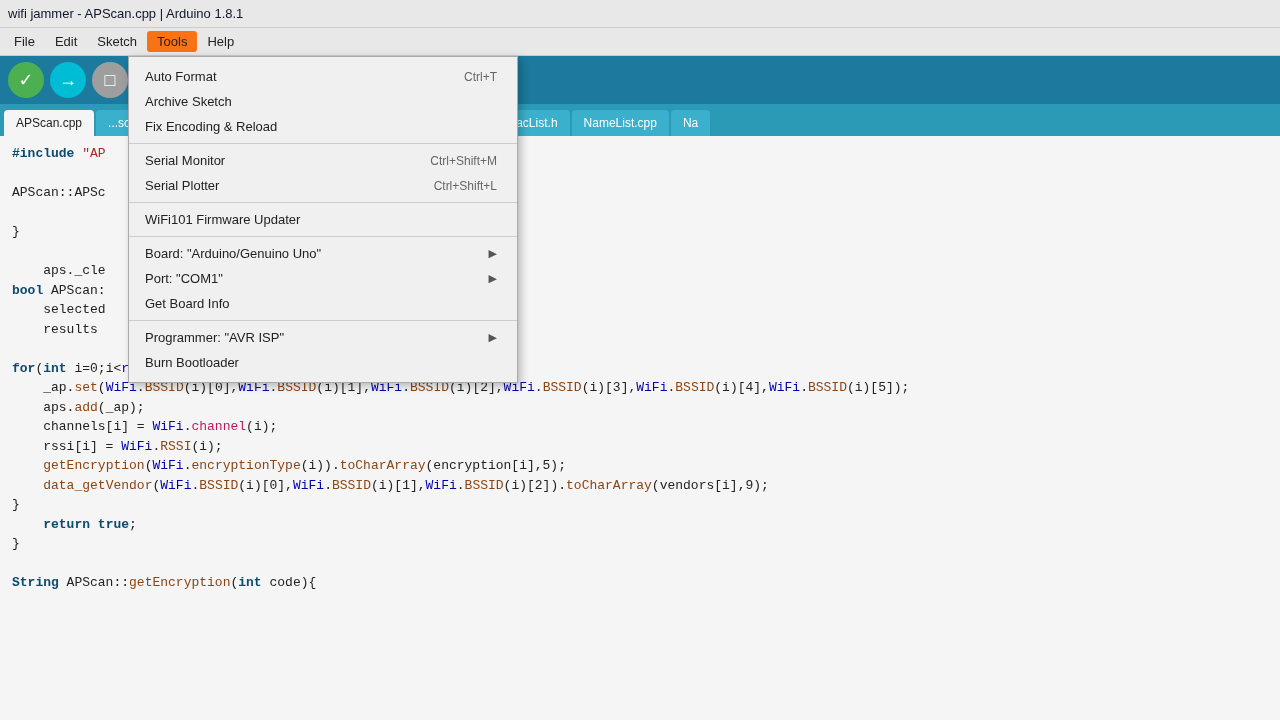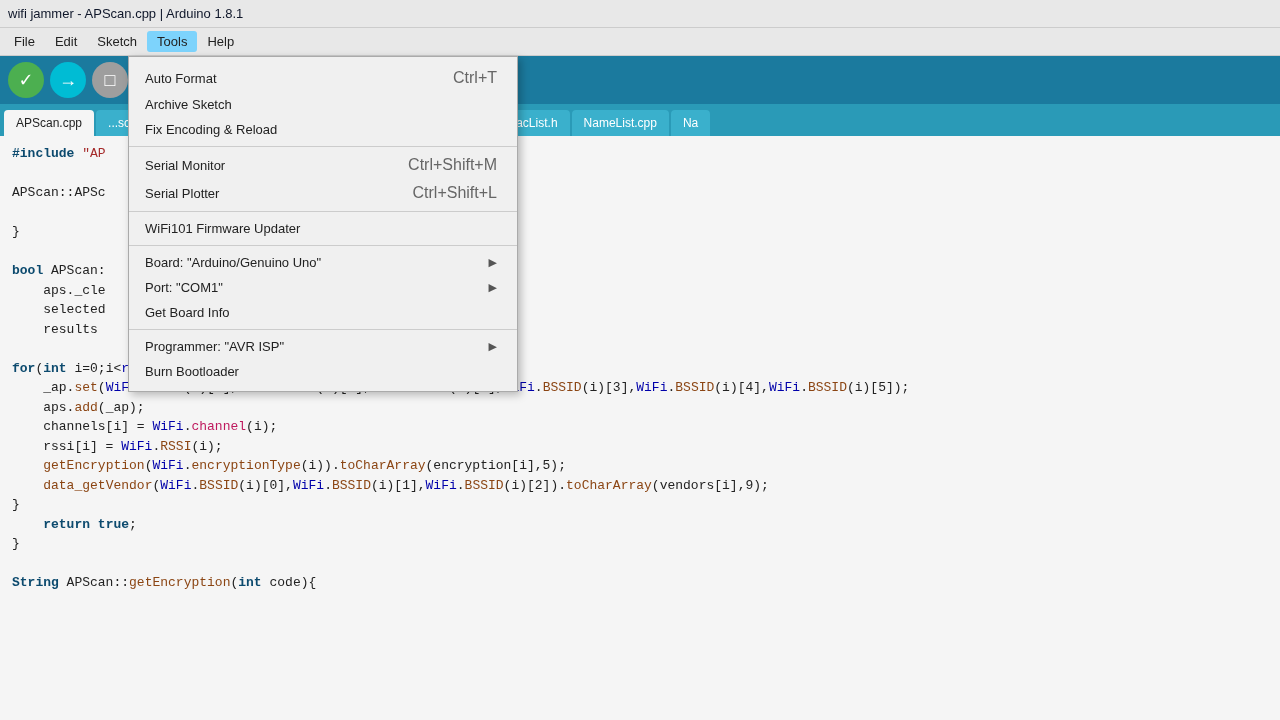--- a/index.html
+++ b/index.html
@@ -35,21 +35,21 @@
       border-bottom: 1px solid #ccc;
     }
     .menu-item {
       padding: 3px 10px;
       cursor: pointer;
       font-size: 13px;
       color: #222;
       border-radius: 3px;
     }
     .menu-item:hover, .menu-item.active {
-      background: #7dd3fc;
+      background: #f97316;
     }
 
     
     #toolbar {
       background: #1b7a9e;
       height: 48px;
       display: flex;
       align-items: center;
       padding: 0 8px;
       gap: 6px;
@@ -132,21 +132,21 @@
       color: #222;
       white-space: nowrap;
     }
     .dd-separator {
       height: 1px;
       background: #ccc;
       margin: 4px 0;
     }
     .dd-shortcut {
       color: #666;
-      font-size: 16px;
+      font-size: 12px;
       margin-left: 40px;
     }
     .dd-arrow {
       font-size: 11px;
       color: #555;
     }
 
     #main-content {
       display: flex;
       flex-direction: column;
@@ -188,22 +188,22 @@
     <div class="tab">Na</div>
   </div>
 
   <div id="code-area">
     <div><span class="code-keyword">#include</span> <span class="code-string">"AP</span></div>
     <div>&nbsp;</div>
     <div>APScan::APSc</div>
     <div>&nbsp;</div>
     <div>}</div>
     <div>&nbsp;</div>
+    <div>&nbsp;&nbsp;&nbsp;&nbsp;aps._cle</div>
     <div><span class="code-keyword">bool</span> APScan:</div>
-    <div>&nbsp;&nbsp;&nbsp;&nbsp;aps._cle</div>
     <div>&nbsp;&nbsp;&nbsp;&nbsp;selected</div>
     <div>&nbsp;&nbsp;&nbsp;&nbsp;results</div>
     <div>&nbsp;</div>
     <div><span class="code-keyword">for</span>(<span class="code-keyword">int</span> i=0;i&lt;<span style="color:#0000aa">results</span> &amp;&amp; i&lt;<span style="color:#0000aa">maxResults</span>;i++){</div>
     <div>&nbsp;&nbsp;&nbsp;&nbsp;_ap.<span style="color:#8b4513">set</span>(<span style="color:#0000aa">WiFi</span>.<span style="color:#8b4513">BSSID</span>(i)[0],<span style="color:#0000aa">WiFi</span>.<span style="color:#8b4513">BSSID</span>(i)[1],<span style="color:#0000aa">WiFi</span>.<span style="color:#8b4513">BSSID</span>(i)[2],<span style="color:#0000aa">WiFi</span>.<span style="color:#8b4513">BSSID</span>(i)[3],<span style="color:#0000aa">WiFi</span>.<span style="color:#8b4513">BSSID</span>(i)[4],<span style="color:#0000aa">WiFi</span>.<span style="color:#8b4513">BSSID</span>(i)[5]);</div>
     <div>&nbsp;&nbsp;&nbsp;&nbsp;aps.<span style="color:#8b4513">add</span>(_ap);</div>
     <div>&nbsp;&nbsp;&nbsp;&nbsp;channels[i] = <span style="color:#0000aa">WiFi</span>.<span style="color:#be185d">channel</span>(i);</div>
     <div>&nbsp;&nbsp;&nbsp;&nbsp;rssi[i] = <span style="color:#0000aa">WiFi</span>.<span style="color:#8b4513">RSSI</span>(i);</div>
     <div>&nbsp;&nbsp;&nbsp;&nbsp;<span style="color:#8b4513">getEncryption</span>(<span style="color:#0000aa">WiFi</span>.<span style="color:#8b4513">encryptionType</span>(i)).<span style="color:#8b4513">toCharArray</span>(encryption[i],5);</div>
     <div>&nbsp;&nbsp;&nbsp;&nbsp;<span style="color:#8b4513">data_getVendor</span>(<span style="color:#0000aa">WiFi</span>.<span style="color:#8b4513">BSSID</span>(i)[0],<span style="color:#0000aa">WiFi</span>.<span style="color:#8b4513">BSSID</span>(i)[1],<span style="color:#0000aa">WiFi</span>.<span style="color:#8b4513">BSSID</span>(i)[2]).<span style="color:#8b4513">toCharArray</span>(vendors[i],9);</div>

